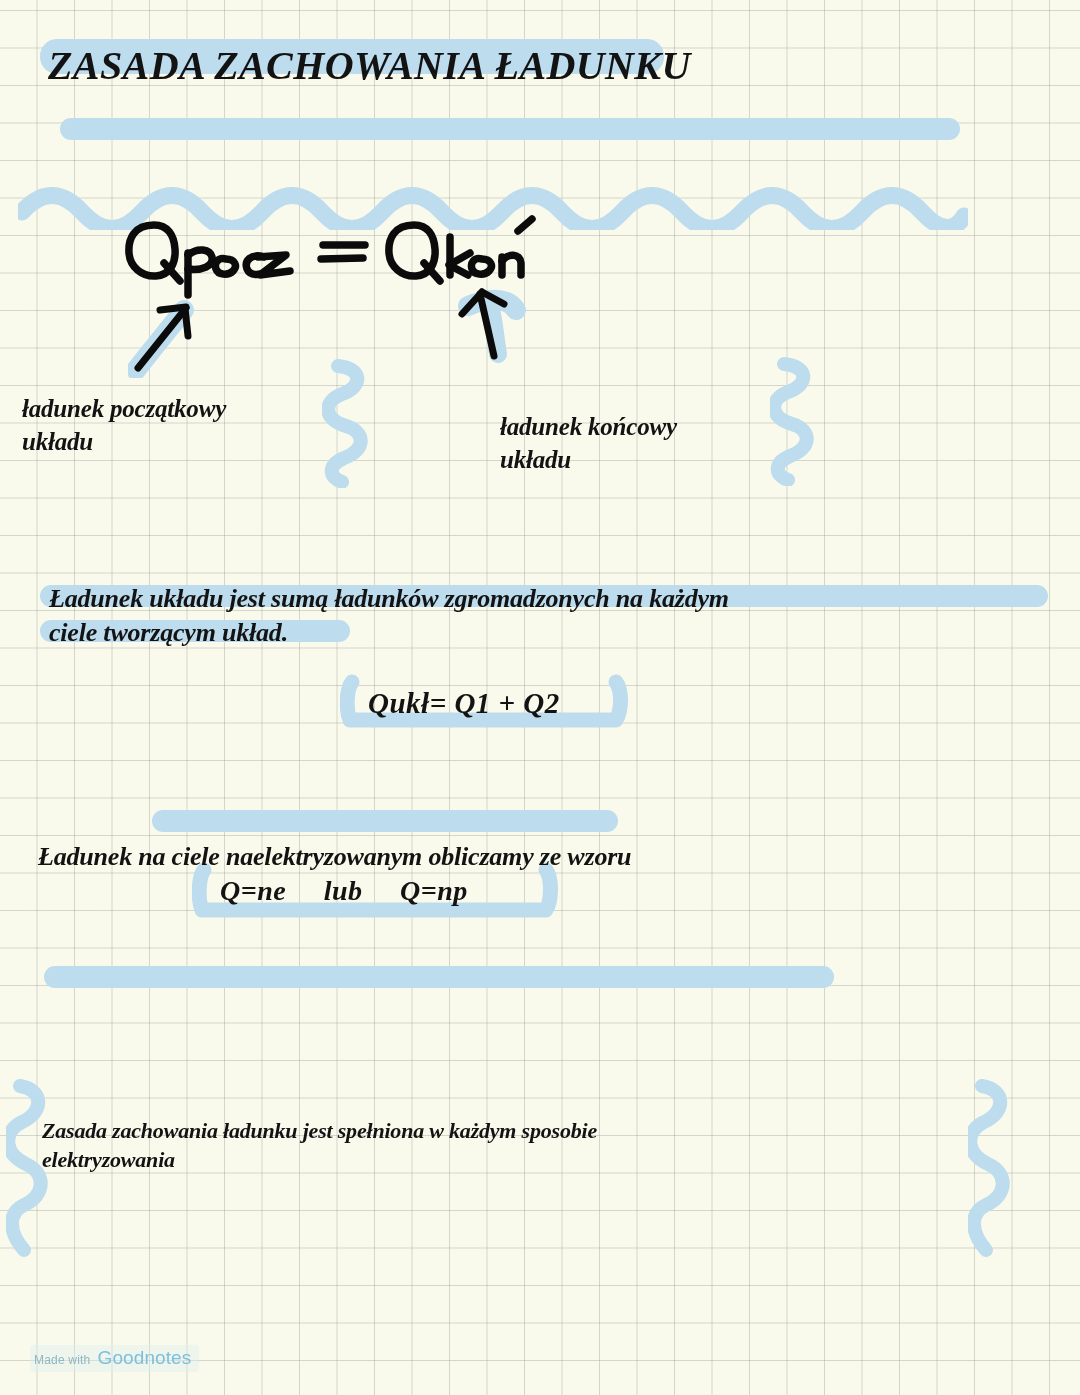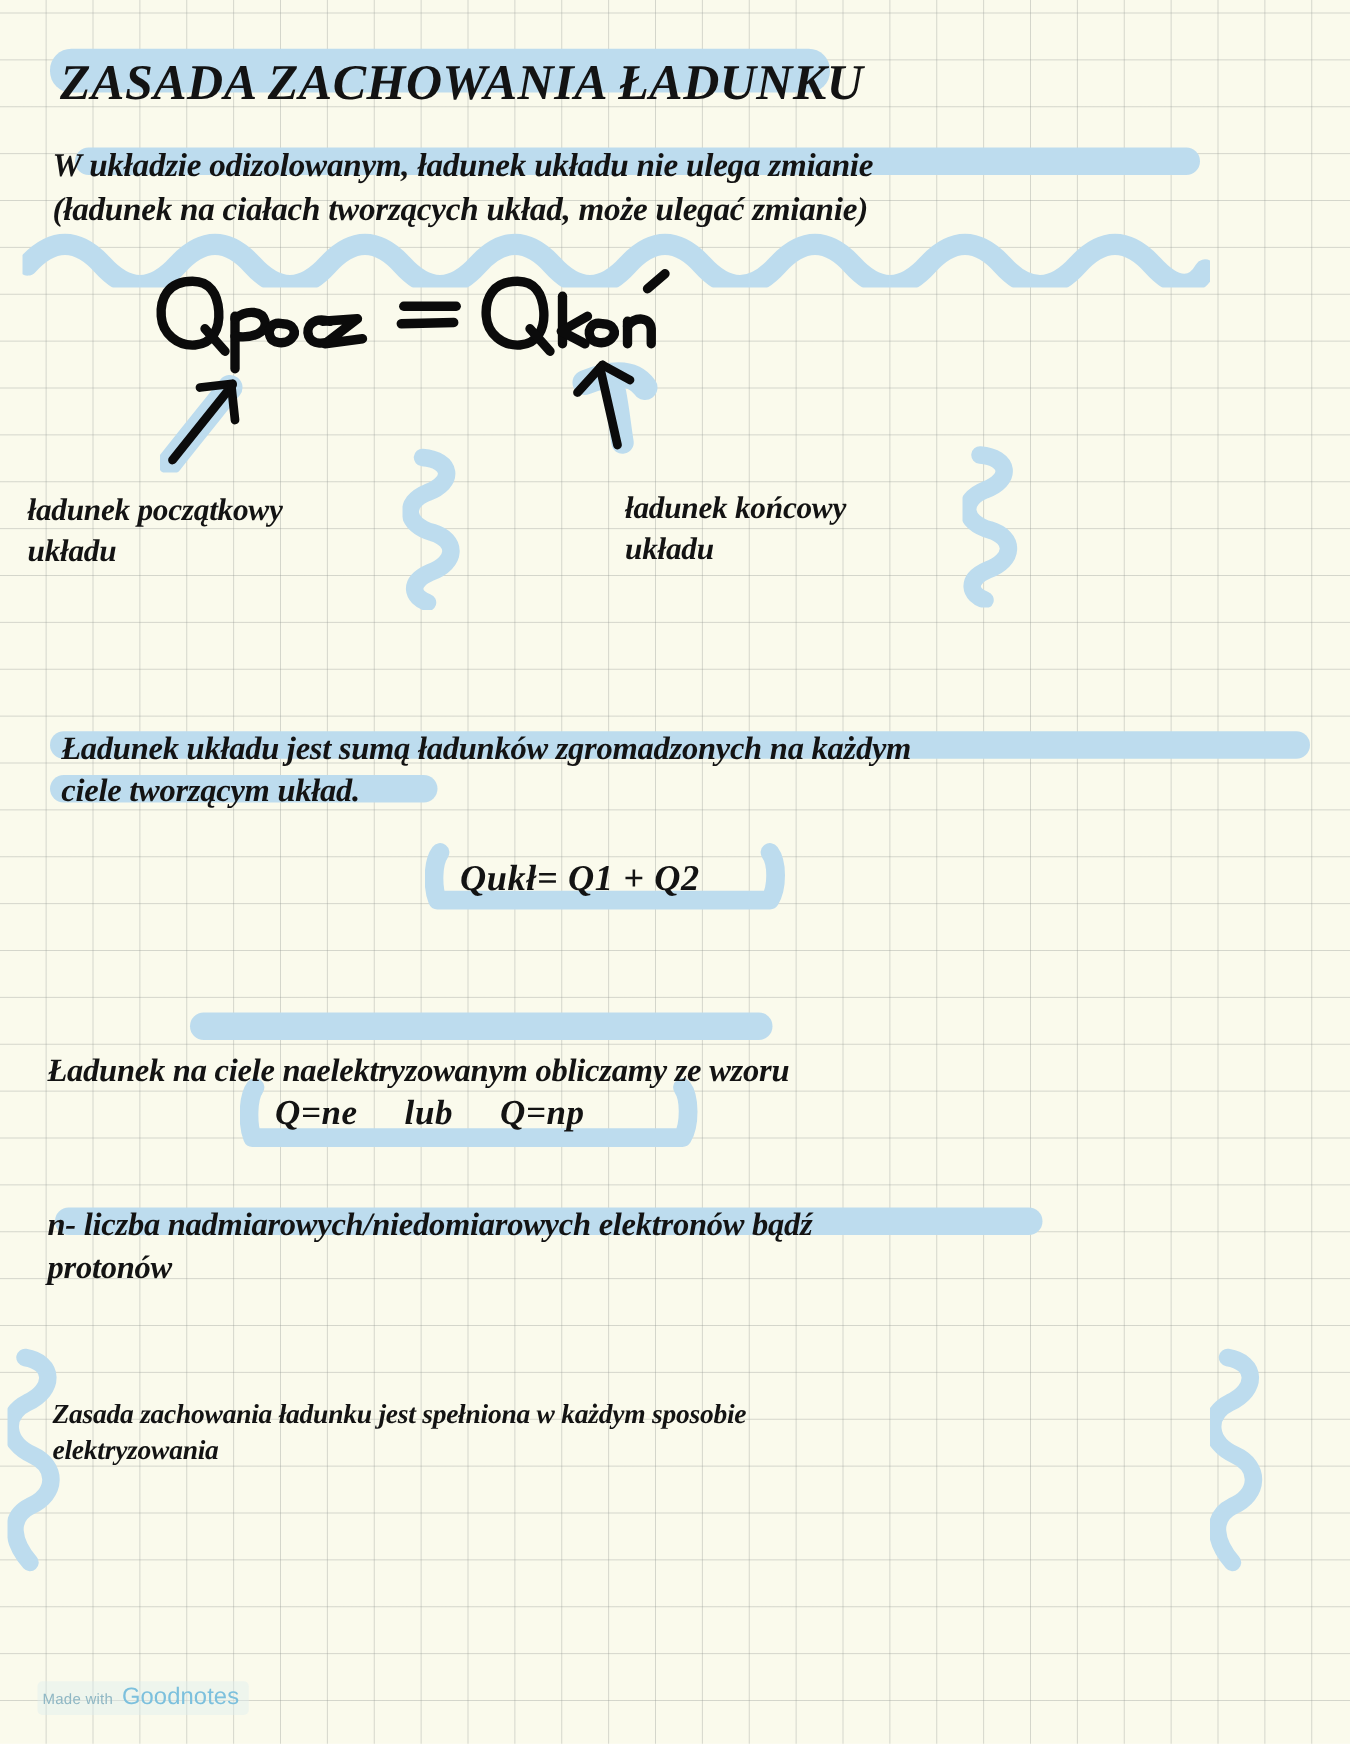--- a/index.html
+++ b/index.html
@@ -94,21 +94,21 @@
 
   
   #label-initial {
     left: 22px;
     top: 392px;
     font-size: 25px;
     width: 330px;
   }
   #label-final {
     left: 500px;
-    top: 390px;
+    top: 410px;
     font-size: 25px;
     width: 320px;
   }
 
   
   #para-sum {
     left: 38px;
     top: 582px;
     font-size: 26px;
     width: 960px;
@@ -224,22 +224,20 @@
 </style>
 </head>
 <body>
 
 <div id="page">
 
   <div class="hl-title"></div>
   <div class="note-text" id="title">ZASADA ZACHOWANIA ŁADUNKU</div>
 
   <div class="hl-intro"></div>
-  <div class="note-text" id="para-intro">W układzie odizolowanym, ładunek układu nie ulega zmianie
-(ładunek na ciałach tworzących układ, może ulegać zmianie)</div>
 
   <svg class="wave" style="left:18px; top:186px;" width="950" height="44" viewBox="0 0 950 44">
     <path d="M4,26 C 24,4 44,4 64,26 S 104,48 124,26 S 164,4 184,26 S 224,48 244,26
              S 284,4 304,26 S 344,48 364,26 S 404,4 424,26 S 464,48 484,26
              S 524,4 544,26 S 584,48 604,26 S 644,4 664,26 S 704,48 724,26
              S 764,4 784,26 S 824,48 844,26 S 884,4 904,26 S 938,44 946,30" fill="none" stroke="#bddcee" stroke-width="17" stroke-linecap="round"></path>
   </svg>
 
   <svg class="handwritten" style="left:118px; top:205px;" width="420" height="100" viewBox="0 0 420 100">
     <g fill="none" stroke="#0b0b0b" stroke-width="7.5" stroke-linecap="round" stroke-linejoin="round">
@@ -319,22 +317,20 @@
 
   <div class="hl-wzor"></div>
   <div class="note-text" id="para-wzor">Ładunek na ciele naelektryzowanym obliczamy ze wzoru</div>
 
   <svg style="position:absolute; left:192px; top:862px; z-index:2;" width="368" height="68" viewBox="0 0 368 68">
     <path d="M12,8 C 6,16 6,38 10,48 L 354,48 C 360,38 360,16 354,8" fill="none" stroke="#bddcee" stroke-width="15" stroke-linecap="round" stroke-linejoin="round"></path>
   </svg>
   <div class="note-text" id="formula-ne">Q=ne     lub     Q=np</div>
 
   <div class="hl-n"></div>
-  <div class="note-text" id="para-n">n- liczba nadmiarowych/niedomiarowych elektronów bądź
-protonów</div>
 
   <svg style="position:absolute; left:6px; top:1078px; z-index:3;" width="52" height="180" viewBox="0 0 52 180">
     <path d="M14,8 C 38,12 38,34 16,44 C -4,54 -2,76 20,86 C 40,95 40,117 18,127 C 0,136 4,156 18,172" fill="none" stroke="#bddcee" stroke-width="14" stroke-linecap="round"></path>
   </svg>
   <svg style="position:absolute; left:968px; top:1078px; z-index:3;" width="52" height="180" viewBox="0 0 52 180">
     <path d="M14,8 C 38,12 38,34 16,44 C -4,54 -2,76 20,86 C 40,95 40,117 18,127 C 0,136 4,156 18,172" fill="none" stroke="#bddcee" stroke-width="14" stroke-linecap="round"></path>
   </svg>
   <div class="note-text" id="para-final">Zasada zachowania ładunku jest spełniona w każdym sposobie
 elektryzowania</div>
 

